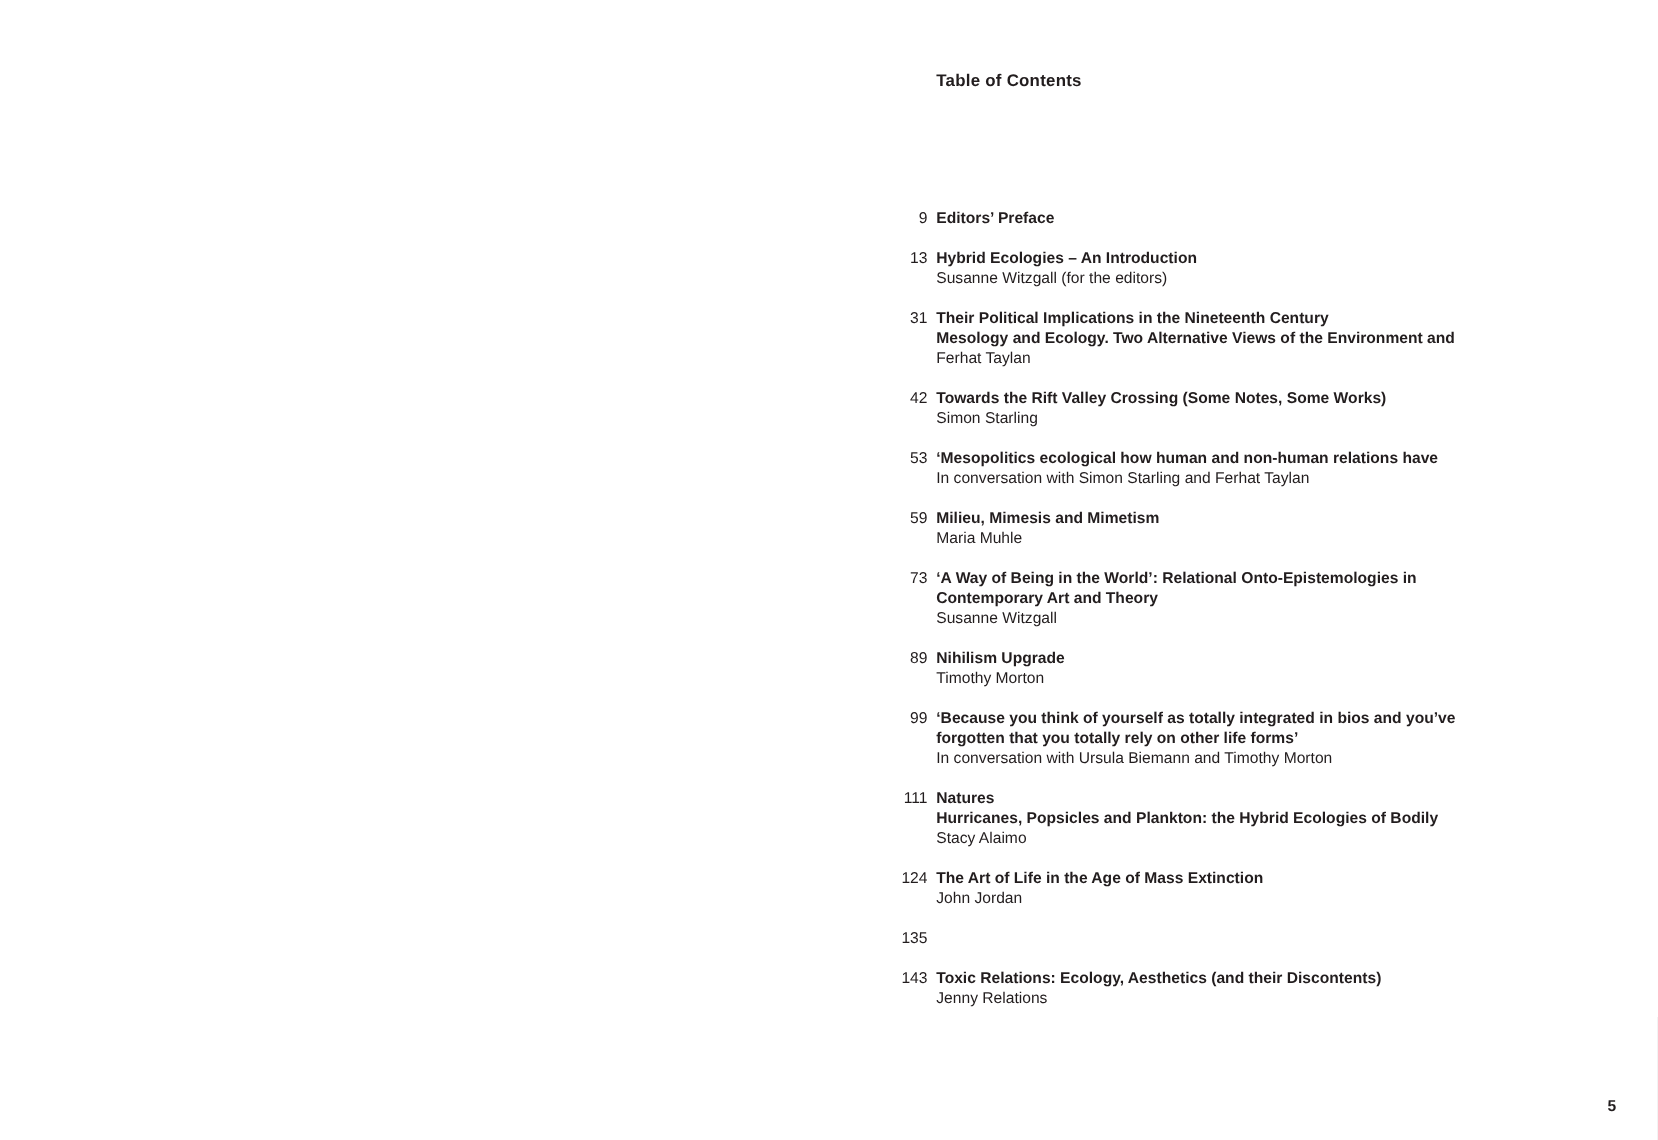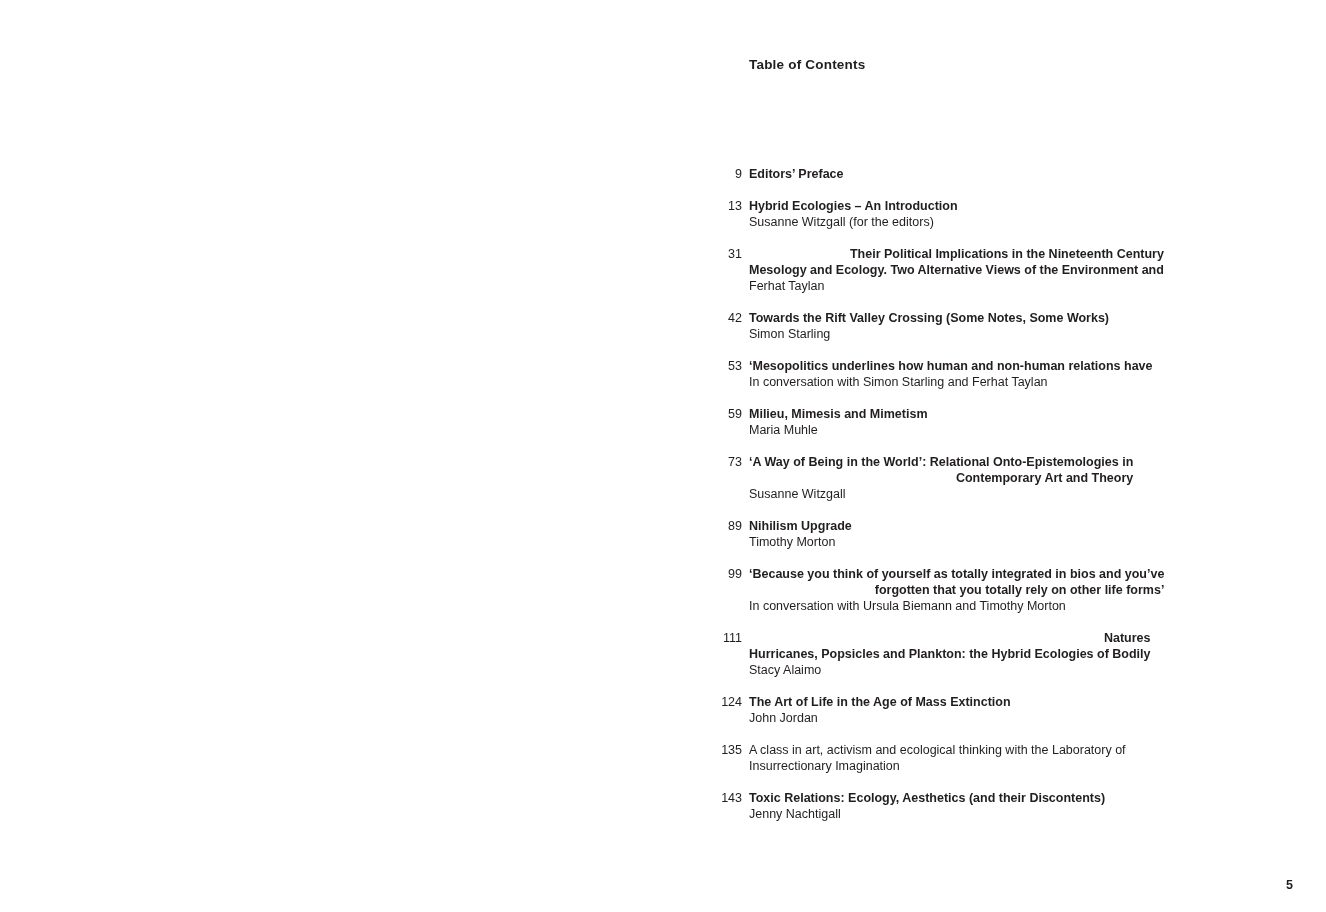--- a/index.html
+++ b/index.html
@@ -42,21 +42,20 @@
     flex: none;
     width: 33px;
     text-align: right;
     margin-right: 7px;
     font-weight: normal;
   }
   .entry .text { flex: none; }
   .entry .title .line {
     font-weight: bold;
     white-space: nowrap;
-    text-align: right;
   }
   .entry .sub .line {
     font-weight: normal;
     white-space: nowrap;
   }
   .folio {
     position: absolute;
     left: 1286px;
     top: 878px;
     font-size: 12.5px;
@@ -114,21 +113,21 @@
       <div class="sub">
             <div class="line">Simon Starling</div>
           </div>
     </div>
   </div>
 
   <div class="entry">
     <div class="num">53</div>
     <div class="text">
       <div class="title">
-            <div class="line">‘Mesopolitics underlines how human and non-human relations have</div>
+            <div class="line">‘Mesopolitics ecological how human and non-human relations have</div>
           </div>
       <div class="sub">
             <div class="line">In conversation with Simon Starling and Ferhat Taylan</div>
           </div>
     </div>
   </div>
 
   <div class="entry">
     <div class="num">59</div>
     <div class="text">
@@ -200,34 +199,30 @@
           </div>
       <div class="sub">
             <div class="line">John Jordan</div>
           </div>
     </div>
   </div>
 
   <div class="entry">
     <div class="num">135</div>
     <div class="text">
-      <div class="sub">
-            <div class="line">A class in art, activism and ecological thinking with the Laboratory of</div>
-            <div class="line">Insurrectionary Imagination</div>
-          </div>
     </div>
   </div>
 
   <div class="entry">
     <div class="num">143</div>
     <div class="text">
       <div class="title">
             <div class="line">Toxic Relations: Ecology, Aesthetics (and their Discontents)</div>
           </div>
       <div class="sub">
-            <div class="line">Jenny Nachtigall</div>
+            <div class="line">Jenny Relations</div>
           </div>
     </div>
   </div>
 </div>
 
   <div class="folio">5</div>
 </div>
 
 </body></html>

